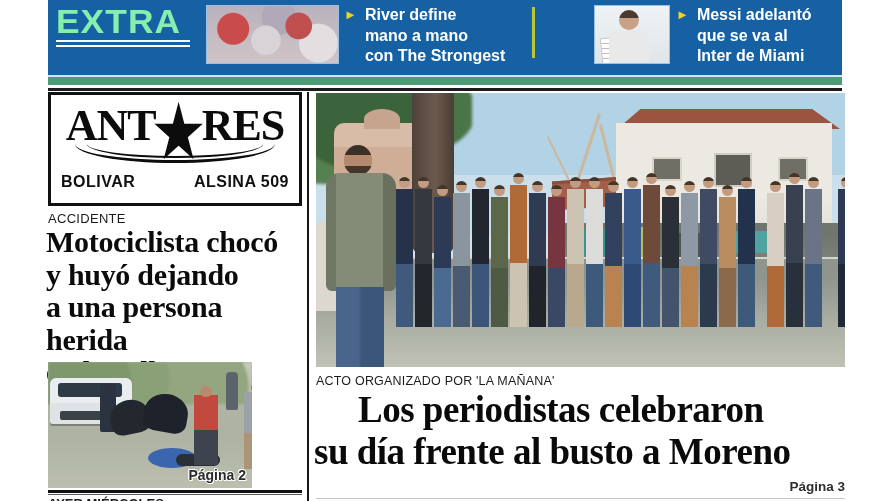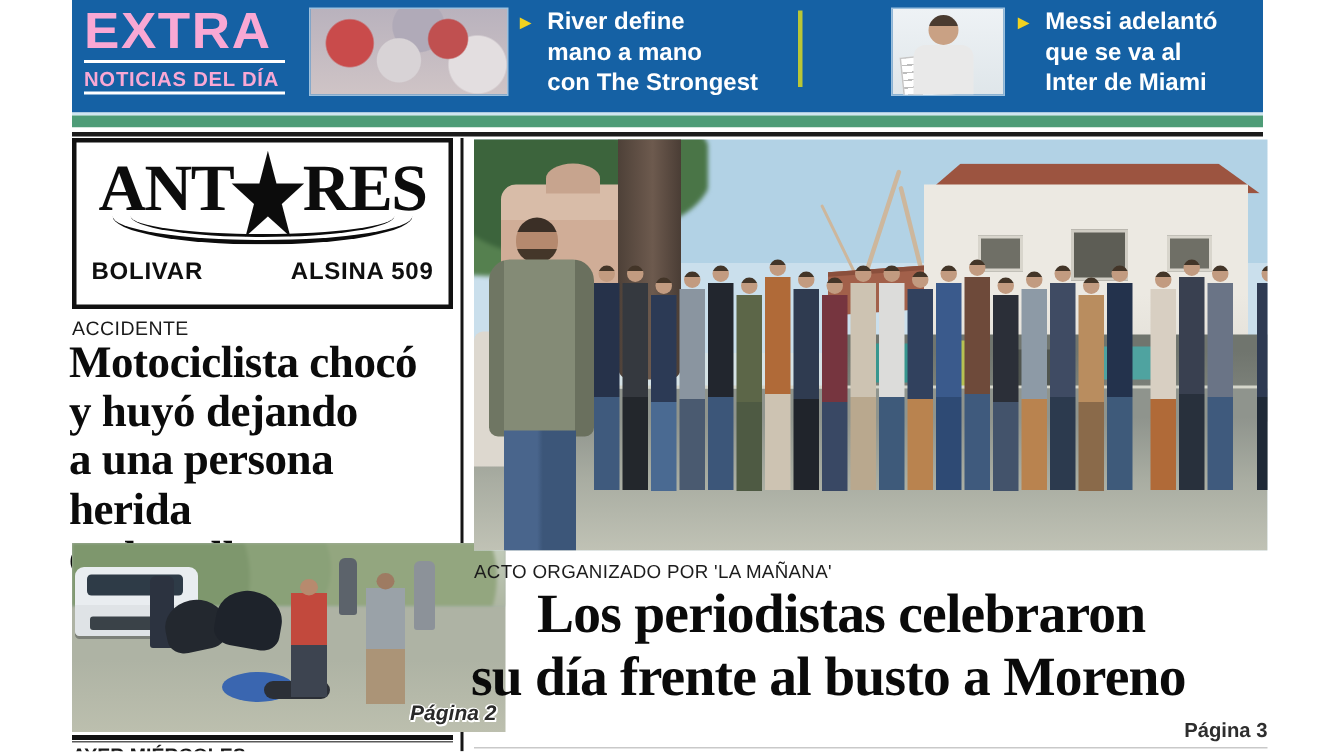--- a/index.html
+++ b/index.html
@@ -6,21 +6,21 @@
   #page{position:relative;width:890px;height:501px;background:#fff;overflow:hidden;
         font-family:"Liberation Sans",sans-serif;color:#0f0f0f;}
 
   
   .mast{position:absolute;left:48px;top:0;width:794px;height:75px;background:#1561a4;}
   .stripe-pale{position:absolute;left:48px;top:75px;width:794px;height:2px;background:#cfe6f0;}
   .stripe-green{position:absolute;left:48px;top:77px;width:794px;height:8px;background:#4e9c77;}
   .stripe-white{position:absolute;left:48px;top:85px;width:794px;height:3px;background:#fff;}
   .stripe-dark{position:absolute;left:48px;top:88px;width:794px;height:3px;background:#1b1b1b;}
 
-  .logo{position:absolute;left:8px;top:3px;width:142px;color:#f9a8d4;}
+  .logo{position:absolute;left:8px;top:3px;width:142px;color:#86efac;}
   .logo .brand{font-size:34px;font-weight:800;letter-spacing:1px;transform:scaleX(1.04);
                transform-origin:left;line-height:36px;}
   .logo .rule{height:2px;background:#fff;margin:1px 0 3px 0;width:134px;}
   .logo .tag{font-size:13.5px;font-weight:700;letter-spacing:.5px;line-height:15px;}
 
   .thumb{position:absolute;top:5px;height:57px;border:1px solid #9cc0dd;overflow:hidden;}
   .thumb-river{left:158px;width:131px;
     background:
       radial-gradient(circle at 20% 40%, #c94b4b 0 14%, transparent 15%),
       radial-gradient(circle at 45% 60%, #d8d3d6 0 18%, transparent 19%),
@@ -64,22 +64,22 @@
           font-weight:800;font-size:16px;letter-spacing:.5px;}
 
   
   .kicker{position:absolute;left:48px;top:211px;font-size:13px;font-weight:400;color:#1a1a1a;
           letter-spacing:.3px;}
   .l-head{position:absolute;left:46px;top:226px;width:262px;
           font-family:"Liberation Serif",serif;font-weight:700;font-size:30px;
           line-height:32.5px;letter-spacing:-.3px;color:#0b0b0b;}
 
   
-  .aphoto{position:absolute;left:48px;top:362px;width:289px;height:126px;overflow:hidden;
-          background:linear-gradient(180deg,#a9b2a6 0 34%,#aeb3a4 34% 62%,#bcbfae);font-style:italic;}
+  .aphoto{position:absolute;left:48px;top:362px;width:204px;height:126px;overflow:hidden;
+          background:linear-gradient(180deg,#a9b2a6 0 34%,#aeb3a4 34% 62%,#bcbfae);}
   .a-trees{position:absolute;left:0;top:0;width:100%;height:42px;
     background:
       radial-gradient(circle at 15% 55%, #7e976d 0 30%, transparent 31%),
       radial-gradient(circle at 45% 40%, #8aa178 0 26%, transparent 27%),
       radial-gradient(circle at 75% 55%, #93a67f 0 30%, transparent 31%),
       linear-gradient(180deg,#c3cdbb,#aeb6a2);filter:blur(1px);}
   .a-truck{position:absolute;left:2px;top:16px;width:82px;height:46px;border-radius:6px 6px 3px 3px;
            background:linear-gradient(180deg,#e9edf0 0 55%,#dfe3e6 55%);box-shadow:0 2px 0 #7c8078;}
   .a-truck:before{content:"";position:absolute;left:8px;top:5px;width:64px;height:14px;
            background:#2e3b47;border-radius:3px;}
@@ -178,21 +178,20 @@
 </style>
 </head>
 <body>
 
 <div id="page">
 
   <div class="mast">
     <div class="logo">
       <div class="brand">EXTRA</div>
       <div class="rule"></div>
-      <div class="tag">NOTICIAS DEL DÍA</div>
       <div class="rule"></div>
     </div>
 
     <div class="thumb thumb-river"></div>
 
     <div class="teaser teaser-1">
       <span class="arrow">►</span>
       <span class="tlines">
         <div>River define</div>
         <div>mano a mano</div>

